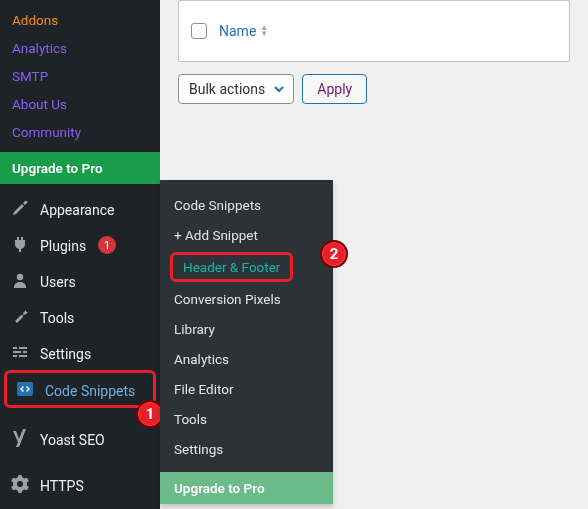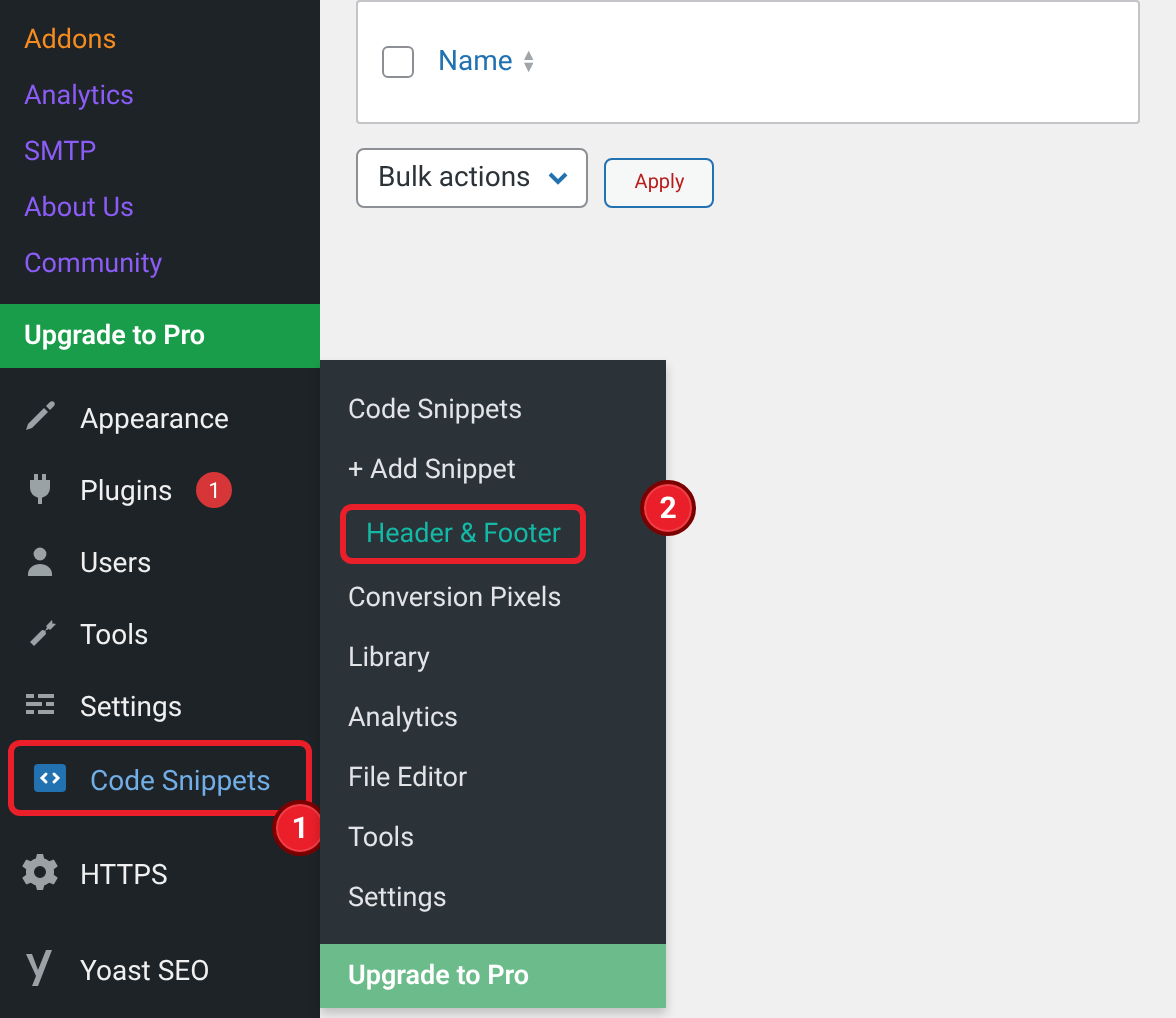--- a/index.html
+++ b/index.html
@@ -28,21 +28,21 @@
     .hf-num2 { right: -15px; top: 60px; }
 
     .main-area { margin-left: 160px; padding: 0 18px; }
     .table-head { border: 1px solid #c3c4c7; border-radius: 2px; padding: 22px 12px; display: flex; align-items: center; gap: 12px; background: #fff; margin-bottom: 12px; }
     .cb { width: 16px; height: 16px; border: 1px solid #8c8f94; border-radius: 3px; cursor: pointer; }
     .name-col { color: #2271b1; font-weight: 400; cursor: pointer; display: flex; align-items: center; gap: 4px; font-size: 14px; }
     .sort-arrows { display: inline-flex; flex-direction: column; line-height: 6px; font-size: 8px; color: #a0a5aa; }
     .actions-row { display: flex; align-items: flex-end; gap: 8px; }
     .select-box { border: 1px solid #8c8f94; border-radius: 4px; padding: 6px 28px 6px 10px; background: #fff; font-size: 14px; color: #2c3338; cursor: pointer; position: relative; min-width: 110px; }
     .select-box .caret { position: absolute; right: 8px; top: 50%; transform: translateY(-50%); color: #2271b1; }
-    .apply-btn { border: 1px solid #2271b1; color: #b91c1c; background: #f6f7f7; padding: 6px 14px; border-radius: 4px; font-size: 10px; cursor: pointer; }
+    .apply-btn { border: 1px solid #2271b1; color: #701a75; background: #f6f7f7; padding: 6px 14px; border-radius: 4px; font-size: 14px; cursor: pointer; }
 
     svg { display: block; }
   </style>
 </head>
 <body>
 
 <div class="sidebar">
   <div class="sub-section">
     <div class="sub-item active-orange">Addons</div>
     <div class="sub-item">Analytics</div>
@@ -102,35 +102,35 @@
           <svg width="20" height="20" viewBox="0 0 20 20">
               <rect x="2" y="3" width="16" height="14" rx="2" fill="#2271b1"></rect>
               <path d="M8 8l-2 2 2 2M12 8l2 2-2 2" stroke="#fff" stroke-width="1.5" fill="none" stroke-linecap="round"></path>
             </svg>
         </span>
         <span>Code Snippets</span>
       </div>
       <div class="red-circle cs-num1">1</div>
     </div>
 
+    <div class="nav-item" style="margin-top:12px;">
+      <span class="icn">
+        <svg width="20" height="20" viewBox="0 0 20 20" fill="currentColor">
+            <path d="M6 3l3 8 4-10h3L9 19H6l2-5L3 3h3z"></path>
+          </svg>
+      </span>
+      <span>Yoast SEO</span>
+    </div>
     <div class="nav-item" style="margin-top:10px;">
       <span class="icn">
         <svg width="20" height="20" viewBox="0 0 20 20" fill="currentColor">
             <path d="M10 7a3 3 0 100 6 3 3 0 000-6zm7 3c0 .5 0 1-.1 1.4l2 1.5-2 3.4-2.3-.9c-.8.6-1.6 1-2.5 1.3L11.5 19h-3l-.6-2.3c-.9-.3-1.7-.7-2.5-1.3l-2.3.9-2-3.4 2-1.5C3 11 3 10.5 3 10s0-1 .1-1.4l-2-1.5 2-3.4 2.3.9c.8-.6 1.6-1 2.5-1.3L8.5 1h3l.6 2.3c.9.3 1.7.7 2.5 1.3l2.3-.9 2 3.4-2 1.5c.1.4.1.9.1 1.4z"></path>
           </svg>
       </span>
       <span>HTTPS</span>
-    </div>
-    <div class="nav-item" style="margin-top:12px;">
-      <span class="icn">
-        <svg width="20" height="20" viewBox="0 0 20 20" fill="currentColor">
-            <path d="M6 3l3 8 4-10h3L9 19H6l2-5L3 3h3z"></path>
-          </svg>
-      </span>
-      <span>Yoast SEO</span>
     </div>
     <div class="nav-item">
       
       
     </div>
   </div>
 </div>
 
 <div class="flyout">
   <div class="fly-item">Code Snippets</div>

